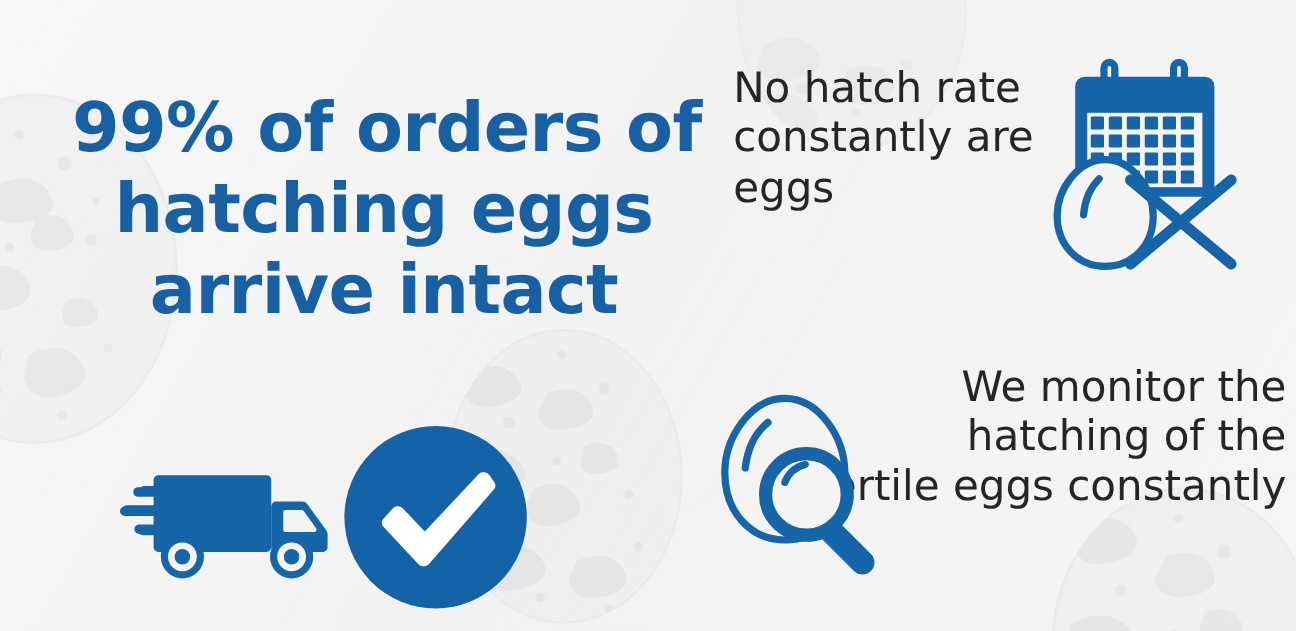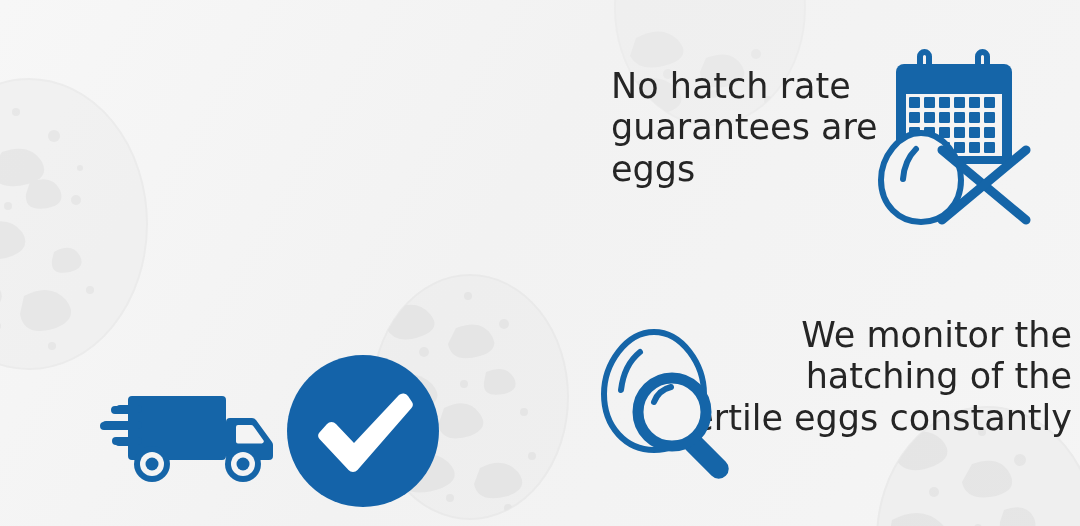--- a/index.html
+++ b/index.html
@@ -54,27 +54,27 @@
     color: #252525;
     font-family: "DejaVu Sans", sans-serif;
     font-weight: normal;
     font-size: 35px;
     line-height: 1.18;
   }
   .callout-text .ct-line { display: block; white-space: nowrap; }
 
   #no-guarantee-text {
     left: 611px;
-    top: 66px;
+    top: 54px;
     width: 310px;
     text-align: left;
   }
   #monitor-text {
     right: 8px;
-    top: 315px;
+    top: 303px;
     width: 420px;
     text-align: right;
   }
 
   
   .icon-box { position: absolute; }
   #truck-icon-box      { left: 98px;  top: 382px; width: 182px; height: 104px; }
   #check-icon-box      { left: 284px; top: 352px; width: 158px; height: 158px; }
   #calendar-icon-box   { left: 874px; top: 48px;  width: 160px; height: 192px; }
   #magnifier-icon-box  { left: 592px; top: 322px; width: 150px; height: 168px; }
@@ -193,24 +193,29 @@
         <path d="M20 196 q28 -14 46 4 q14 16 -8 24 q-32 10 -42 -10 z"></path>
         <circle cx="58" cy="186" r="5"></circle>
           <circle cx="104" cy="206" r="4"></circle>
         <circle cx="146" cy="166" r="5"></circle>
           <circle cx="40" cy="222" r="4"></circle>
         <circle cx="158" cy="212" r="4"></circle>
       </g>
     </svg>
   </div>
 
+  <div class="headline">
+    <span class="hl-line">99% of orders of</span>
+    <span class="hl-line">hatching eggs</span>
+    <span class="hl-line">arrive intact</span>
+  </div>
 
   <div class="callout-text" id="no-guarantee-text">
     <span class="ct-line">No hatch rate</span>
-    <span class="ct-line">guarantees are</span>
+    <span class="ct-line">constantly are</span>
     <span class="ct-line">eggs</span>
   </div>
 
   <div class="callout-text" id="monitor-text">
     <span class="ct-line">We monitor the</span>
     <span class="ct-line">hatching of the</span>
     <span class="ct-line">fertile eggs constantly</span>
   </div>
 
   <div class="icon-box" id="truck-icon-box">

